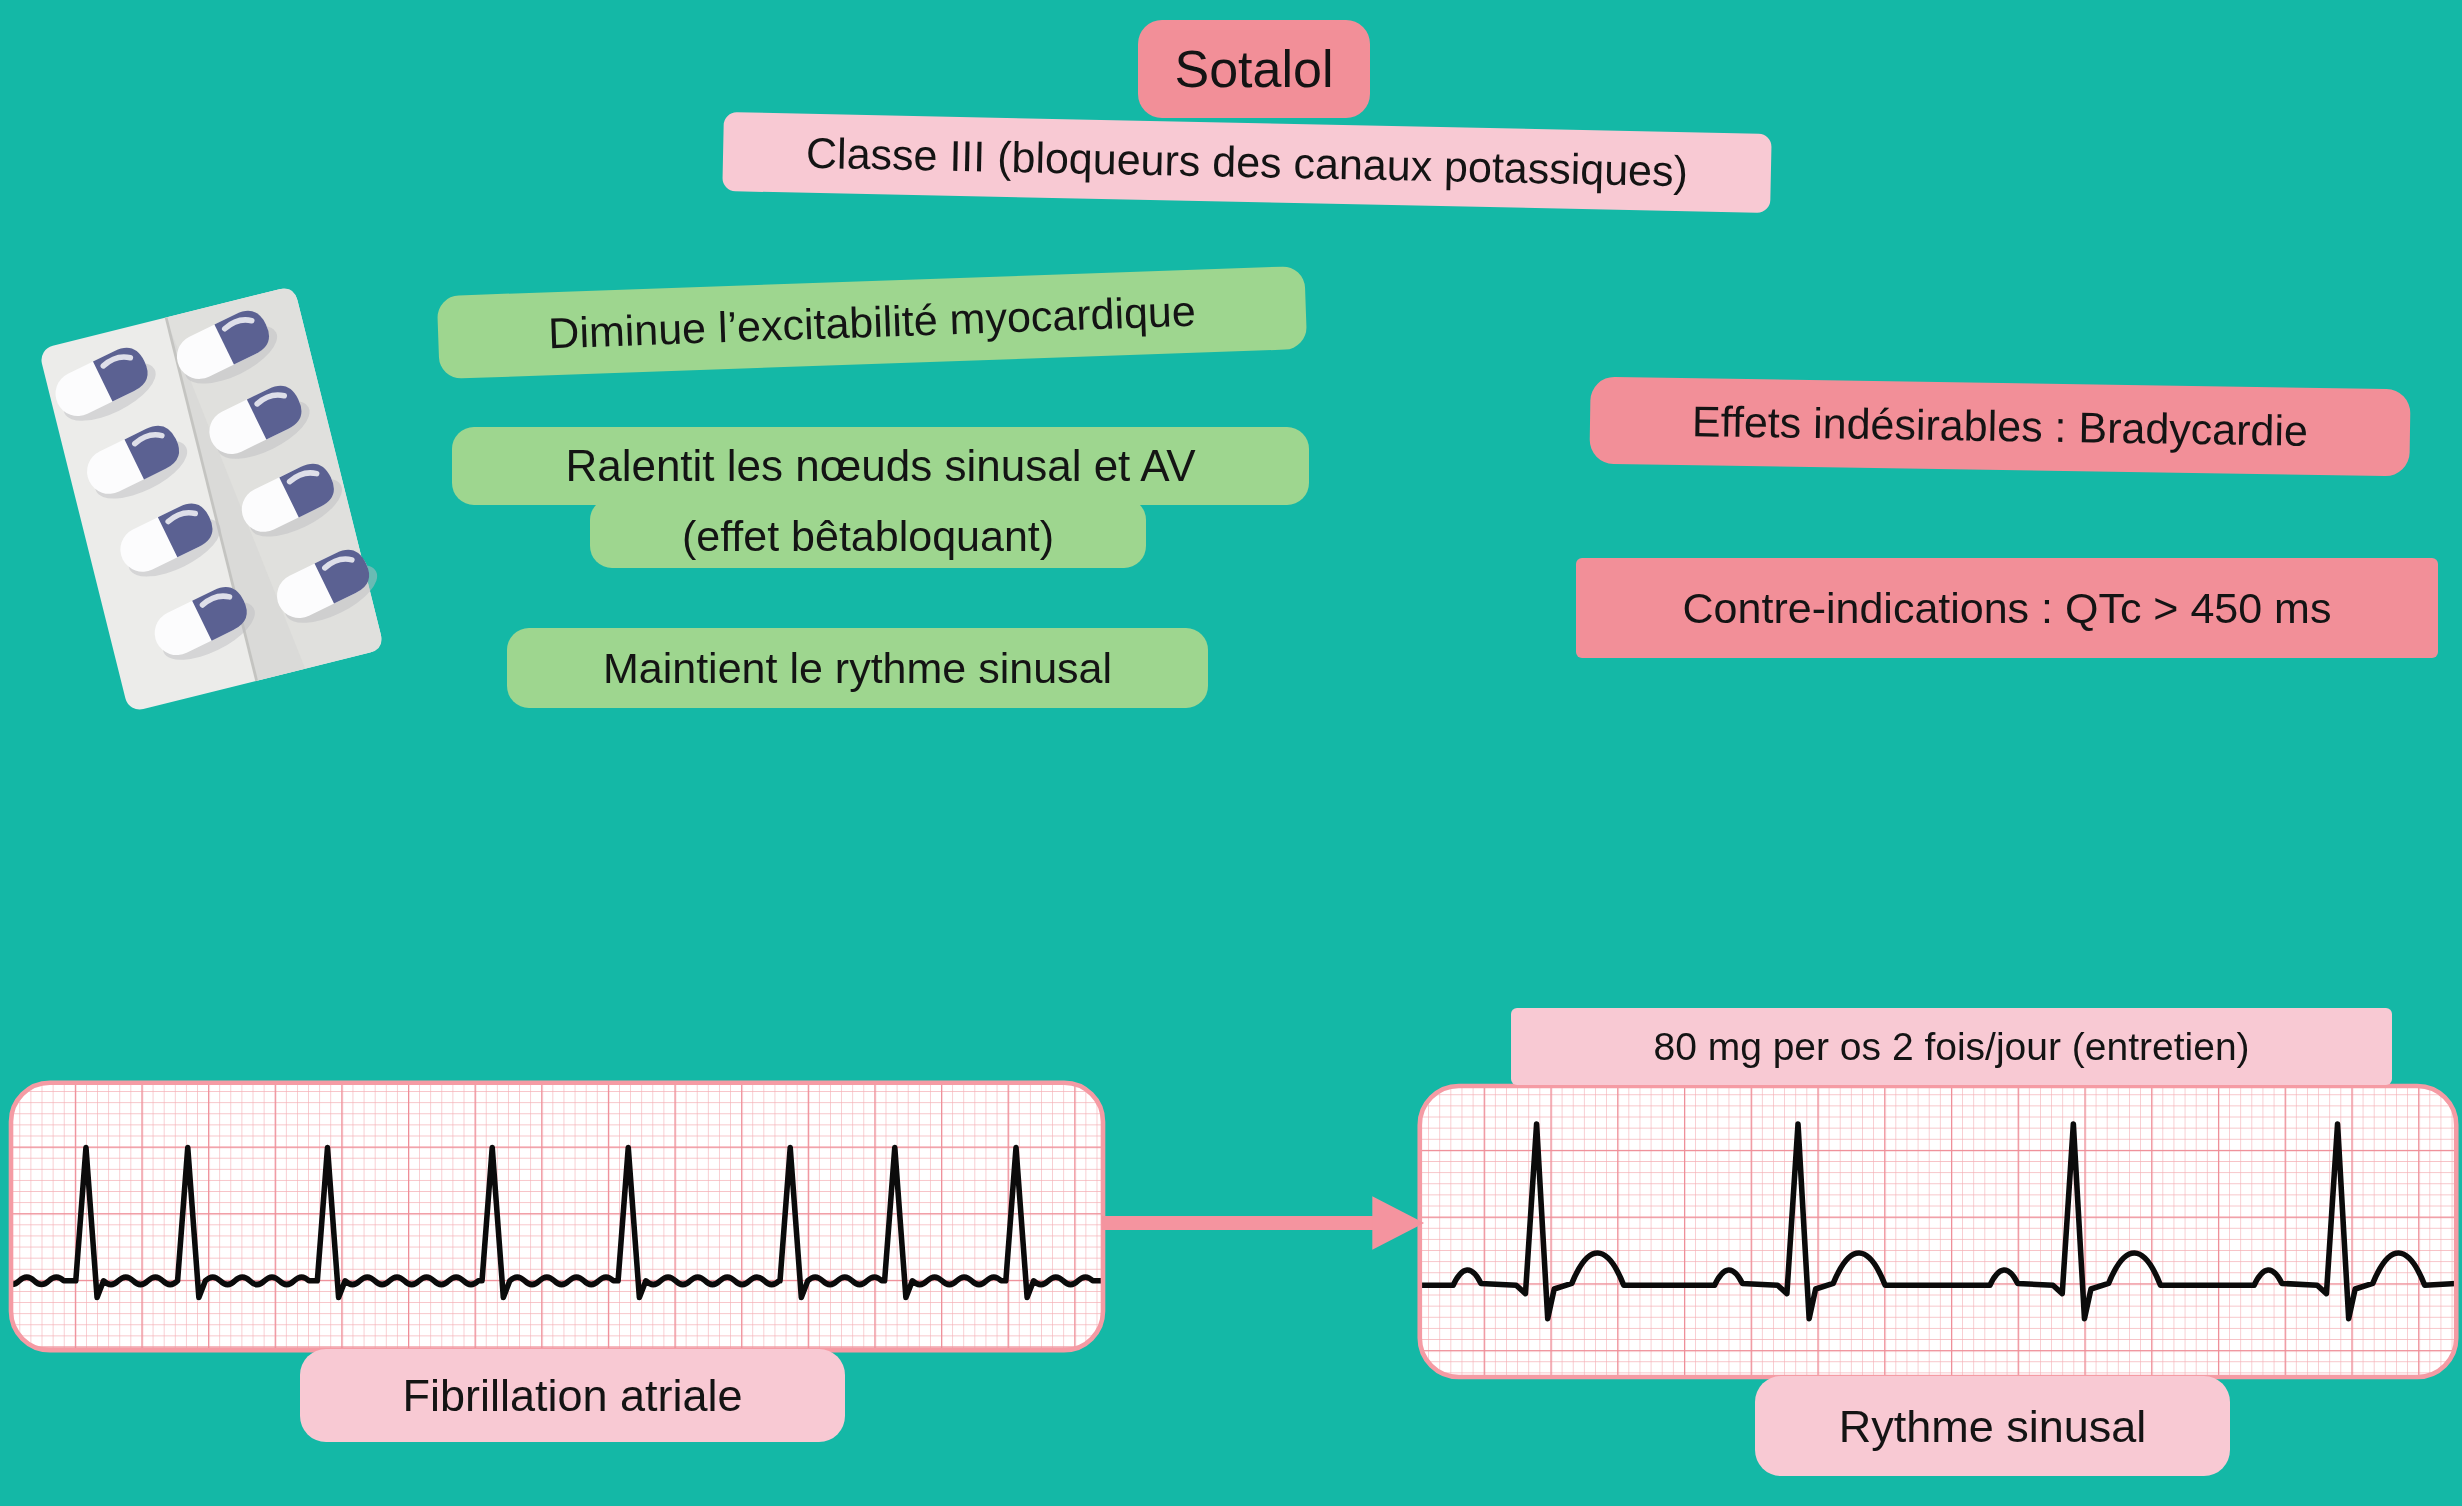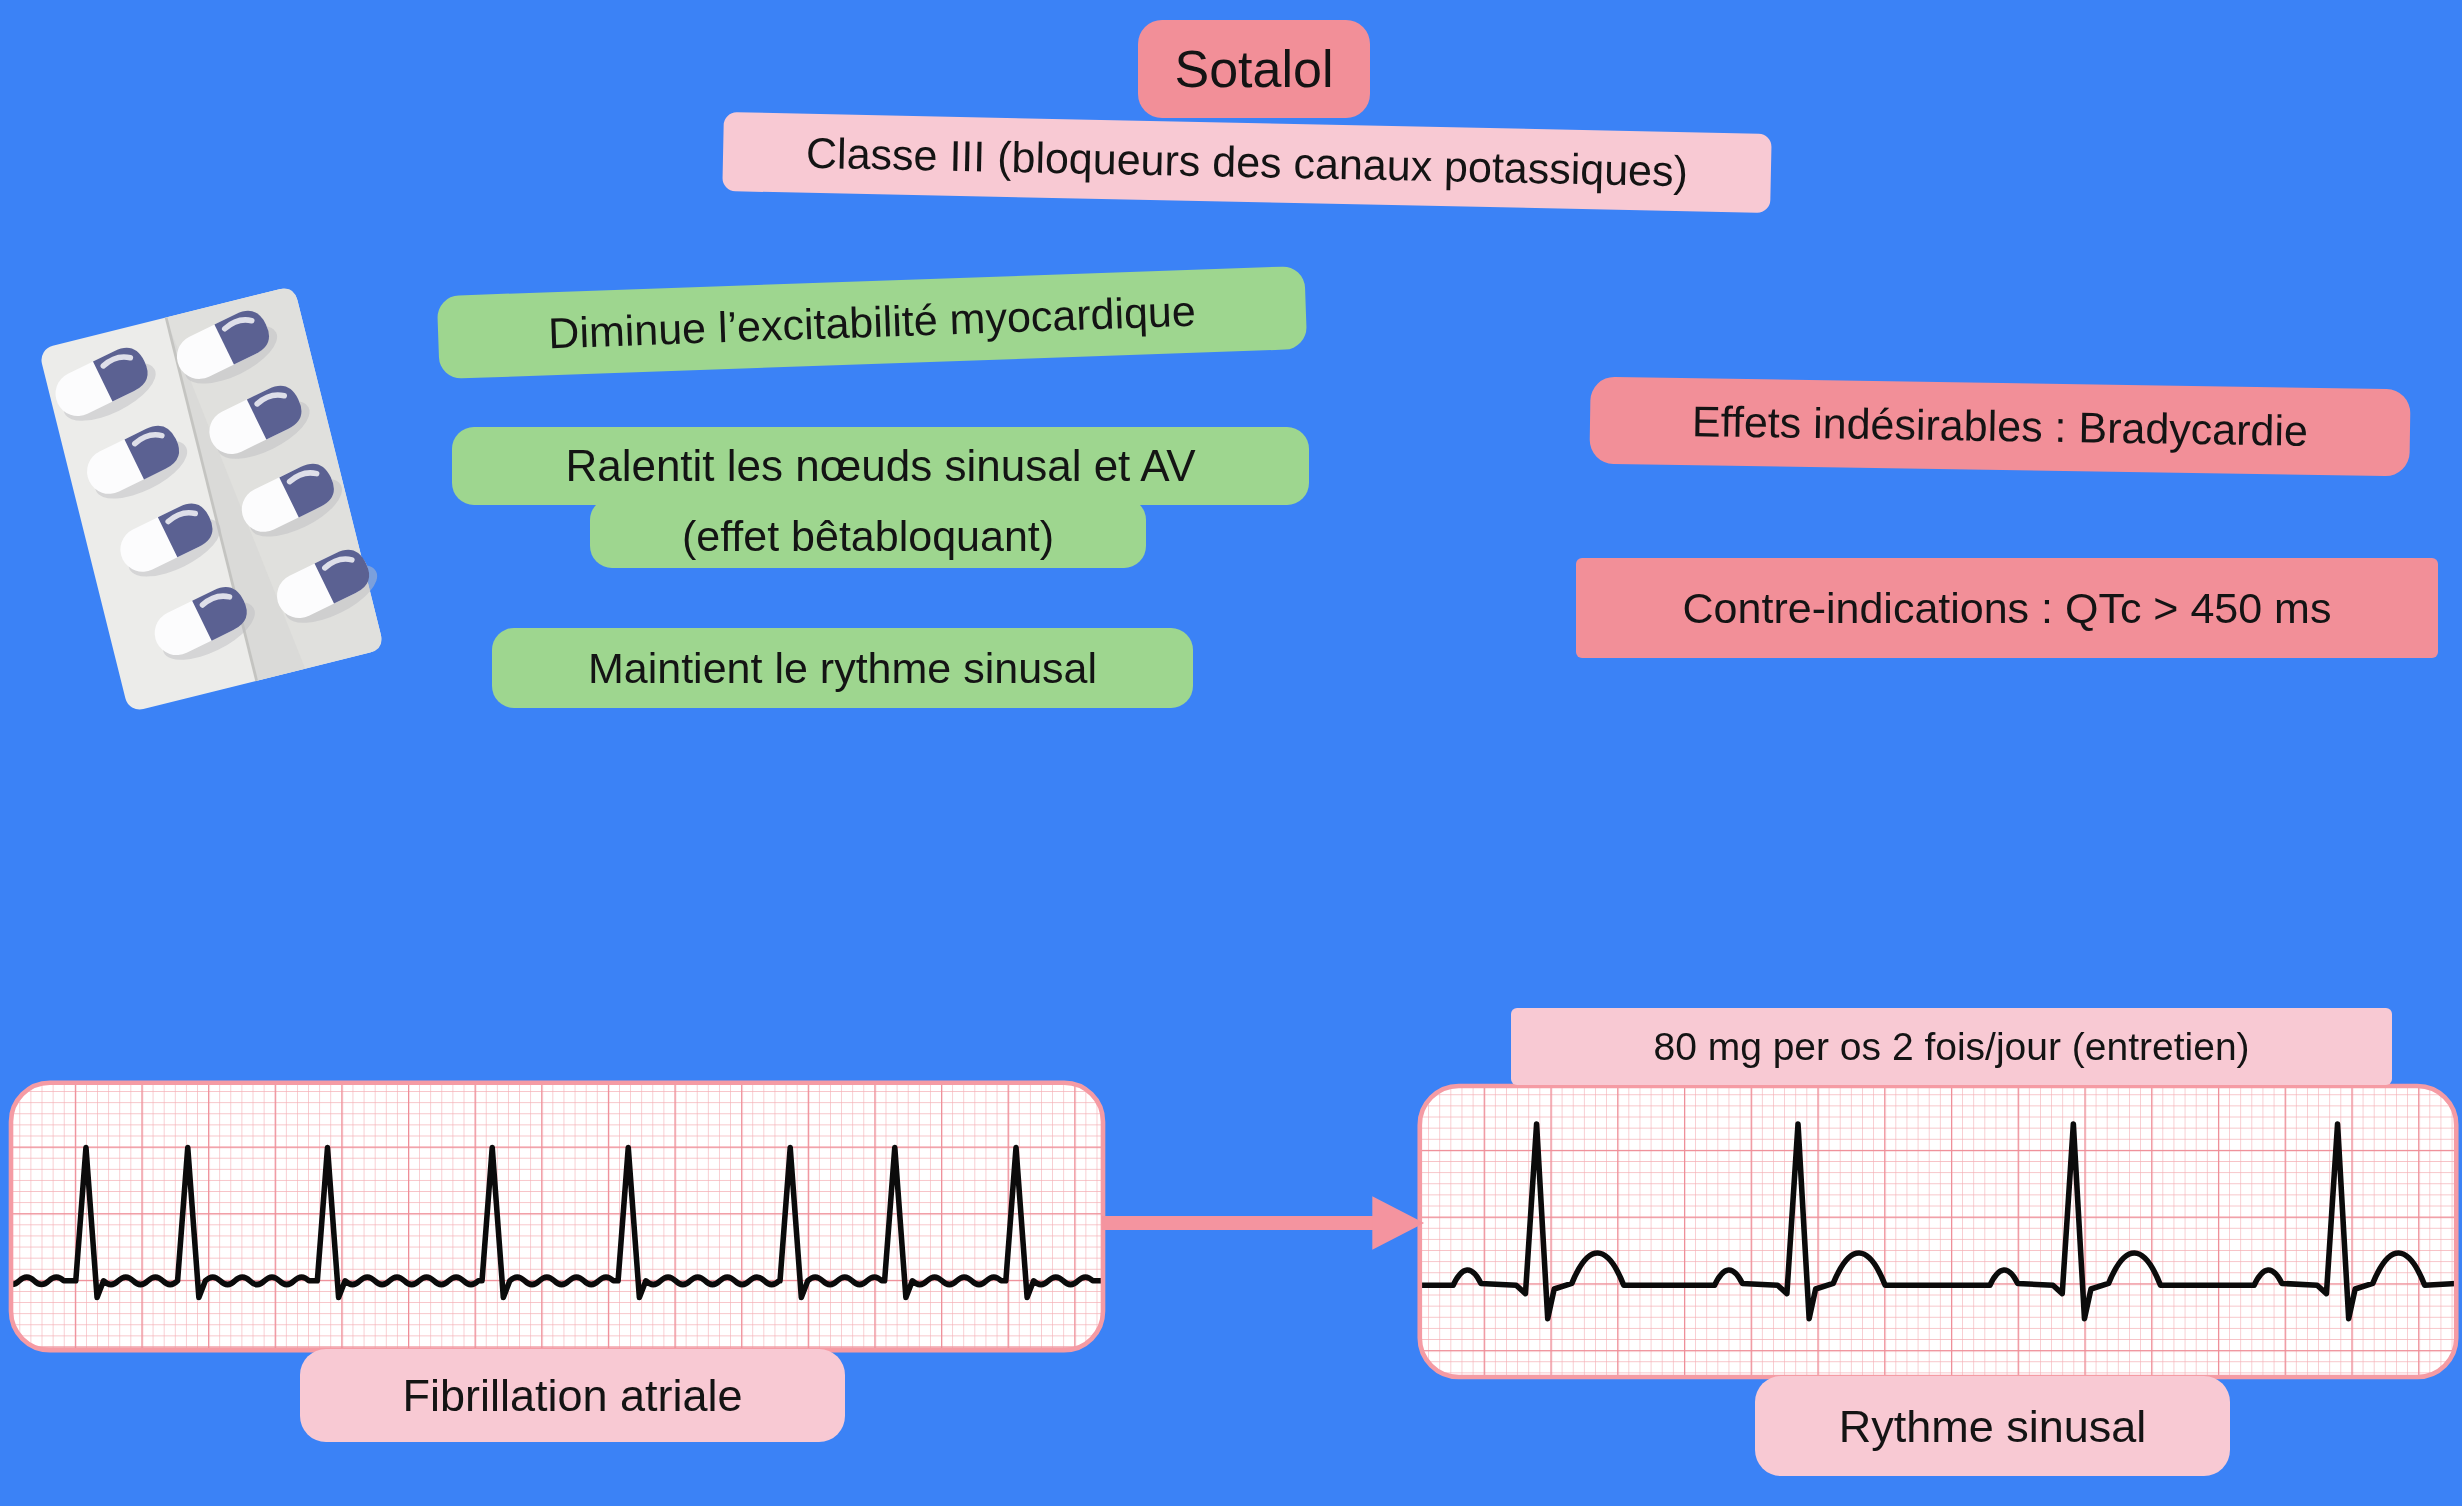--- a/index.html
+++ b/index.html
@@ -6,39 +6,39 @@
   :root{
     --accent-pink:#F28F98;
     --accent-light-pink:#F8C9D3;
     --accent-green:#9ED68F;
     --text-color:#141414;
     --ecg-border:#F59BA4;
     --arrow-pink:#F4949F;
   }
   html,body{margin:0;padding:0;background:#fff;}
   .canvas{
-    position:relative;width:2462px;height:1507px;background:#3b82f6;overflow:hidden;
+    position:relative;width:2462px;height:1507px;background:#14b8a6;overflow:hidden;
     font-family:"Liberation Sans","DejaVu Sans",sans-serif;color:var(--text-color,#141414);
   }
   .box{
     position:absolute;display:flex;align-items:center;justify-content:center;
     white-space:nowrap;text-align:center;line-height:1;
   }
   .pink  {background:var(--accent-pink,#F28F98);}
   .lpink {background:var(--accent-light-pink,#F8C9D3);}
   .green {background:var(--accent-green,#9ED68F);}
 
   .title-box    {left:1138px;top:19.5px;width:232px;height:98px;border-radius:24px;font-size:52px;}
   .subtitle-box {left:723px;top:123px;width:1048px;height:79px;border-radius:13px;font-size:43px;transform:rotate(1.2deg);}
 
   .green1 {left:438px;top:281px;width:868px;height:83px;border-radius:22px;font-size:43px;transform:rotate(-2deg);}
   .hl-line1 {left:452px;top:427px;width:857px;height:78px;border-radius:22px;font-size:44px;z-index:1;}
   .hl-line2 {left:590px;top:498px;width:556px;height:70px;border-radius:22px;font-size:43px;text-align:right;}
   .hl-line2 span{position:relative;top:3.7px;}
-  .green3 {left:492px;top:628px;width:701px;height:80px;border-radius:22px;font-size:43px;align-items:center;}
+  .green3 {left:507px;top:628px;width:701px;height:80px;border-radius:22px;font-size:43px;align-items:center;}
 
   .red1 {left:1590px;top:383px;width:820px;height:87px;border-radius:24px;font-size:43px;transform:rotate(0.9deg);}
   .red2 {left:1576px;top:558px;width:862px;height:100px;border-radius:6px;font-size:43px;}
 
   .dose-label   {left:1511px;top:1008px;width:881px;height:77px;border-radius:6px;font-size:39px;z-index:3;}
   .fib-label    {left:300px;top:1349px;width:545px;height:93px;border-radius:26px;font-size:45px;z-index:3;}
   .rythme-label {left:1755px;top:1376px;width:475px;height:100px;border-radius:26px;font-size:45px;z-index:3;}
 
   svg.abs{position:absolute;display:block;}
   .blister{left:0;top:260px;width:445px;height:482px;}

